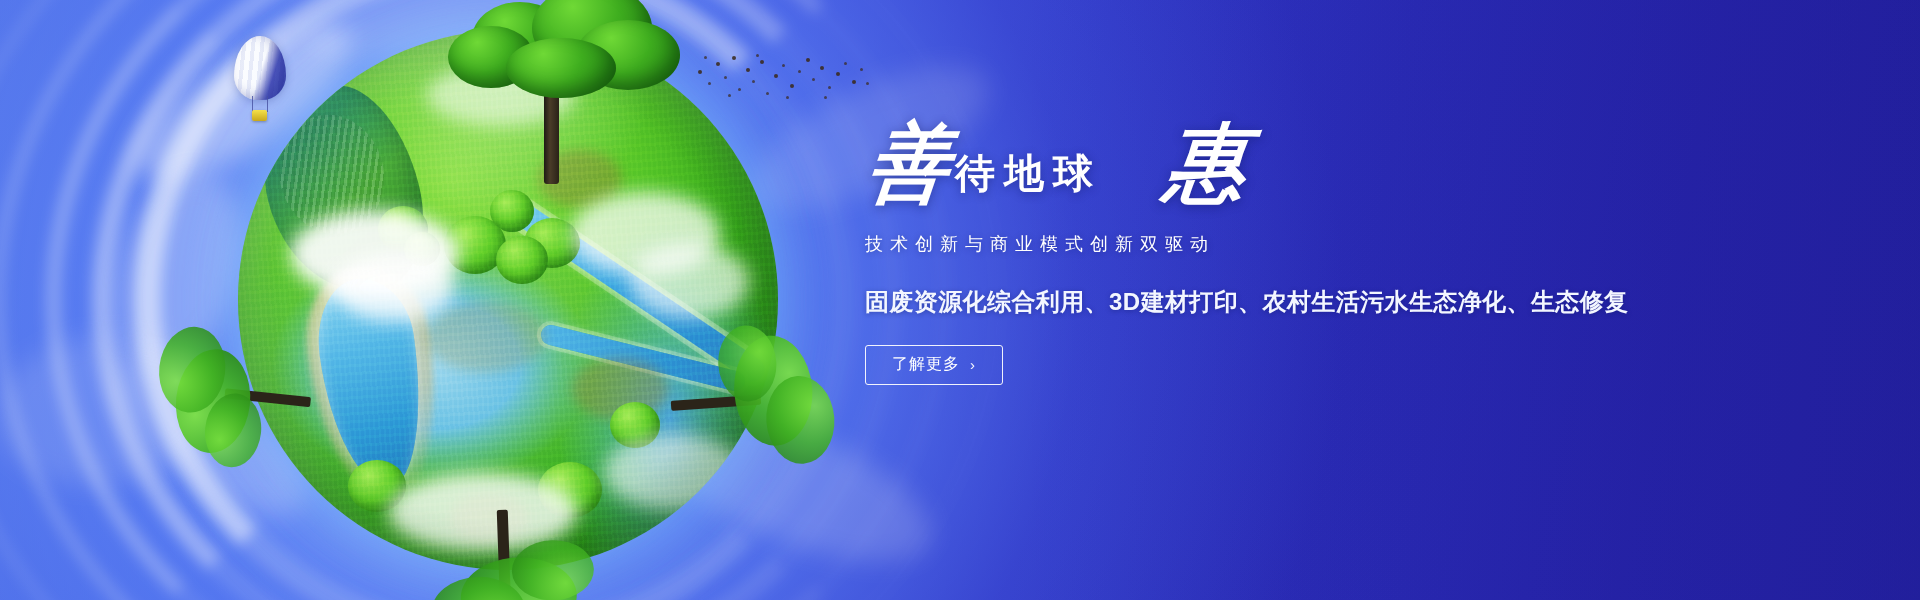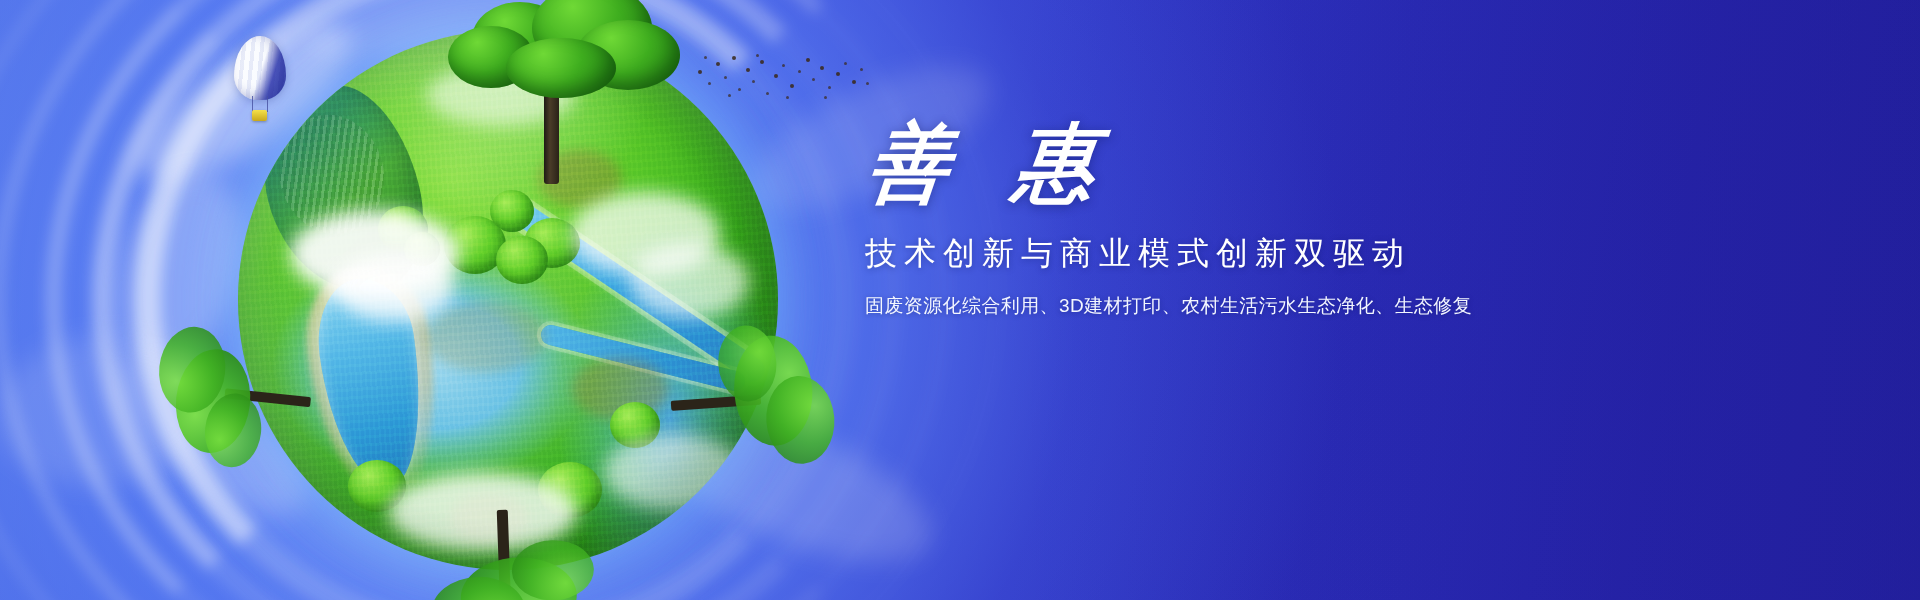--- a/index.html
+++ b/index.html
@@ -228,27 +228,27 @@
     padding-right:8px;
   }
   .hl-small {
     font-family:"Liberation Serif", serif;
     font-size:40px; line-height:1; font-weight:700;
     letter-spacing:9px; padding-left:4px; position:relative; top:-6px;
   }
   .hl-gap { display:inline-block; width:60px; }
 
   .subhead {
-    margin-top:28px; color:#ffffff; font-size:32px; line-height:1.2;
+    margin-top:28px; color:#ffffff; font-size:18px; line-height:1.2;
     letter-spacing:7px; font-weight:400; white-space:nowrap;
     text-shadow:0 1px 6px rgba(10,20,90,0.40);
   }
   .desc {
-    margin-top:22px; color:#f3f6ff; font-size:19px; line-height:1.3;
-    letter-spacing:0.4px; font-weight:400; white-space:nowrap;
+    margin-top:30px; color:#f3f6ff; font-size:24px; line-height:1.3;
+    letter-spacing:0.4px; font-weight:700; white-space:nowrap;
     text-shadow:0 1px 5px rgba(10,20,90,0.40);
   }
 
   .cta {
     display:inline-flex; align-items:center; justify-content:center; gap:10px;
     margin-top:28px; width:138px; height:40px;
     border:1px solid rgba(255,255,255,0.92); border-radius:3px;
     color:#ffffff; font-size:16px; letter-spacing:1px; background:transparent;
     cursor:pointer; text-decoration:none; user-select:none;
   }
@@ -384,26 +384,31 @@
     <div class="bird sm" style="left:172px;top:34px;"></div>
   </div>
 
   <div class="vignette"></div>
 
   <div class="content">
 
     <div class="headline">
       <span class="hl-group">
         <span class="hl-big">善</span>
+        <span class="hl-small">待地球</span>
       </span>
       <span class="hl-gap"></span>
       <span class="hl-group">
         <span class="hl-big">惠</span>
       </span>
     </div>
 
     <div class="subhead">技术创新与商业模式创新双驱动</div>
 
     <div class="desc">固废资源化综合利用、3D建材打印、农村生活污水生态净化、生态修复</div>
 
+    <a class="cta" href="#">
+      <span>了解更多</span>
+      <span class="chev">›</span>
+    </a>
 
   </div>
 </div>
 
 </body></html>

